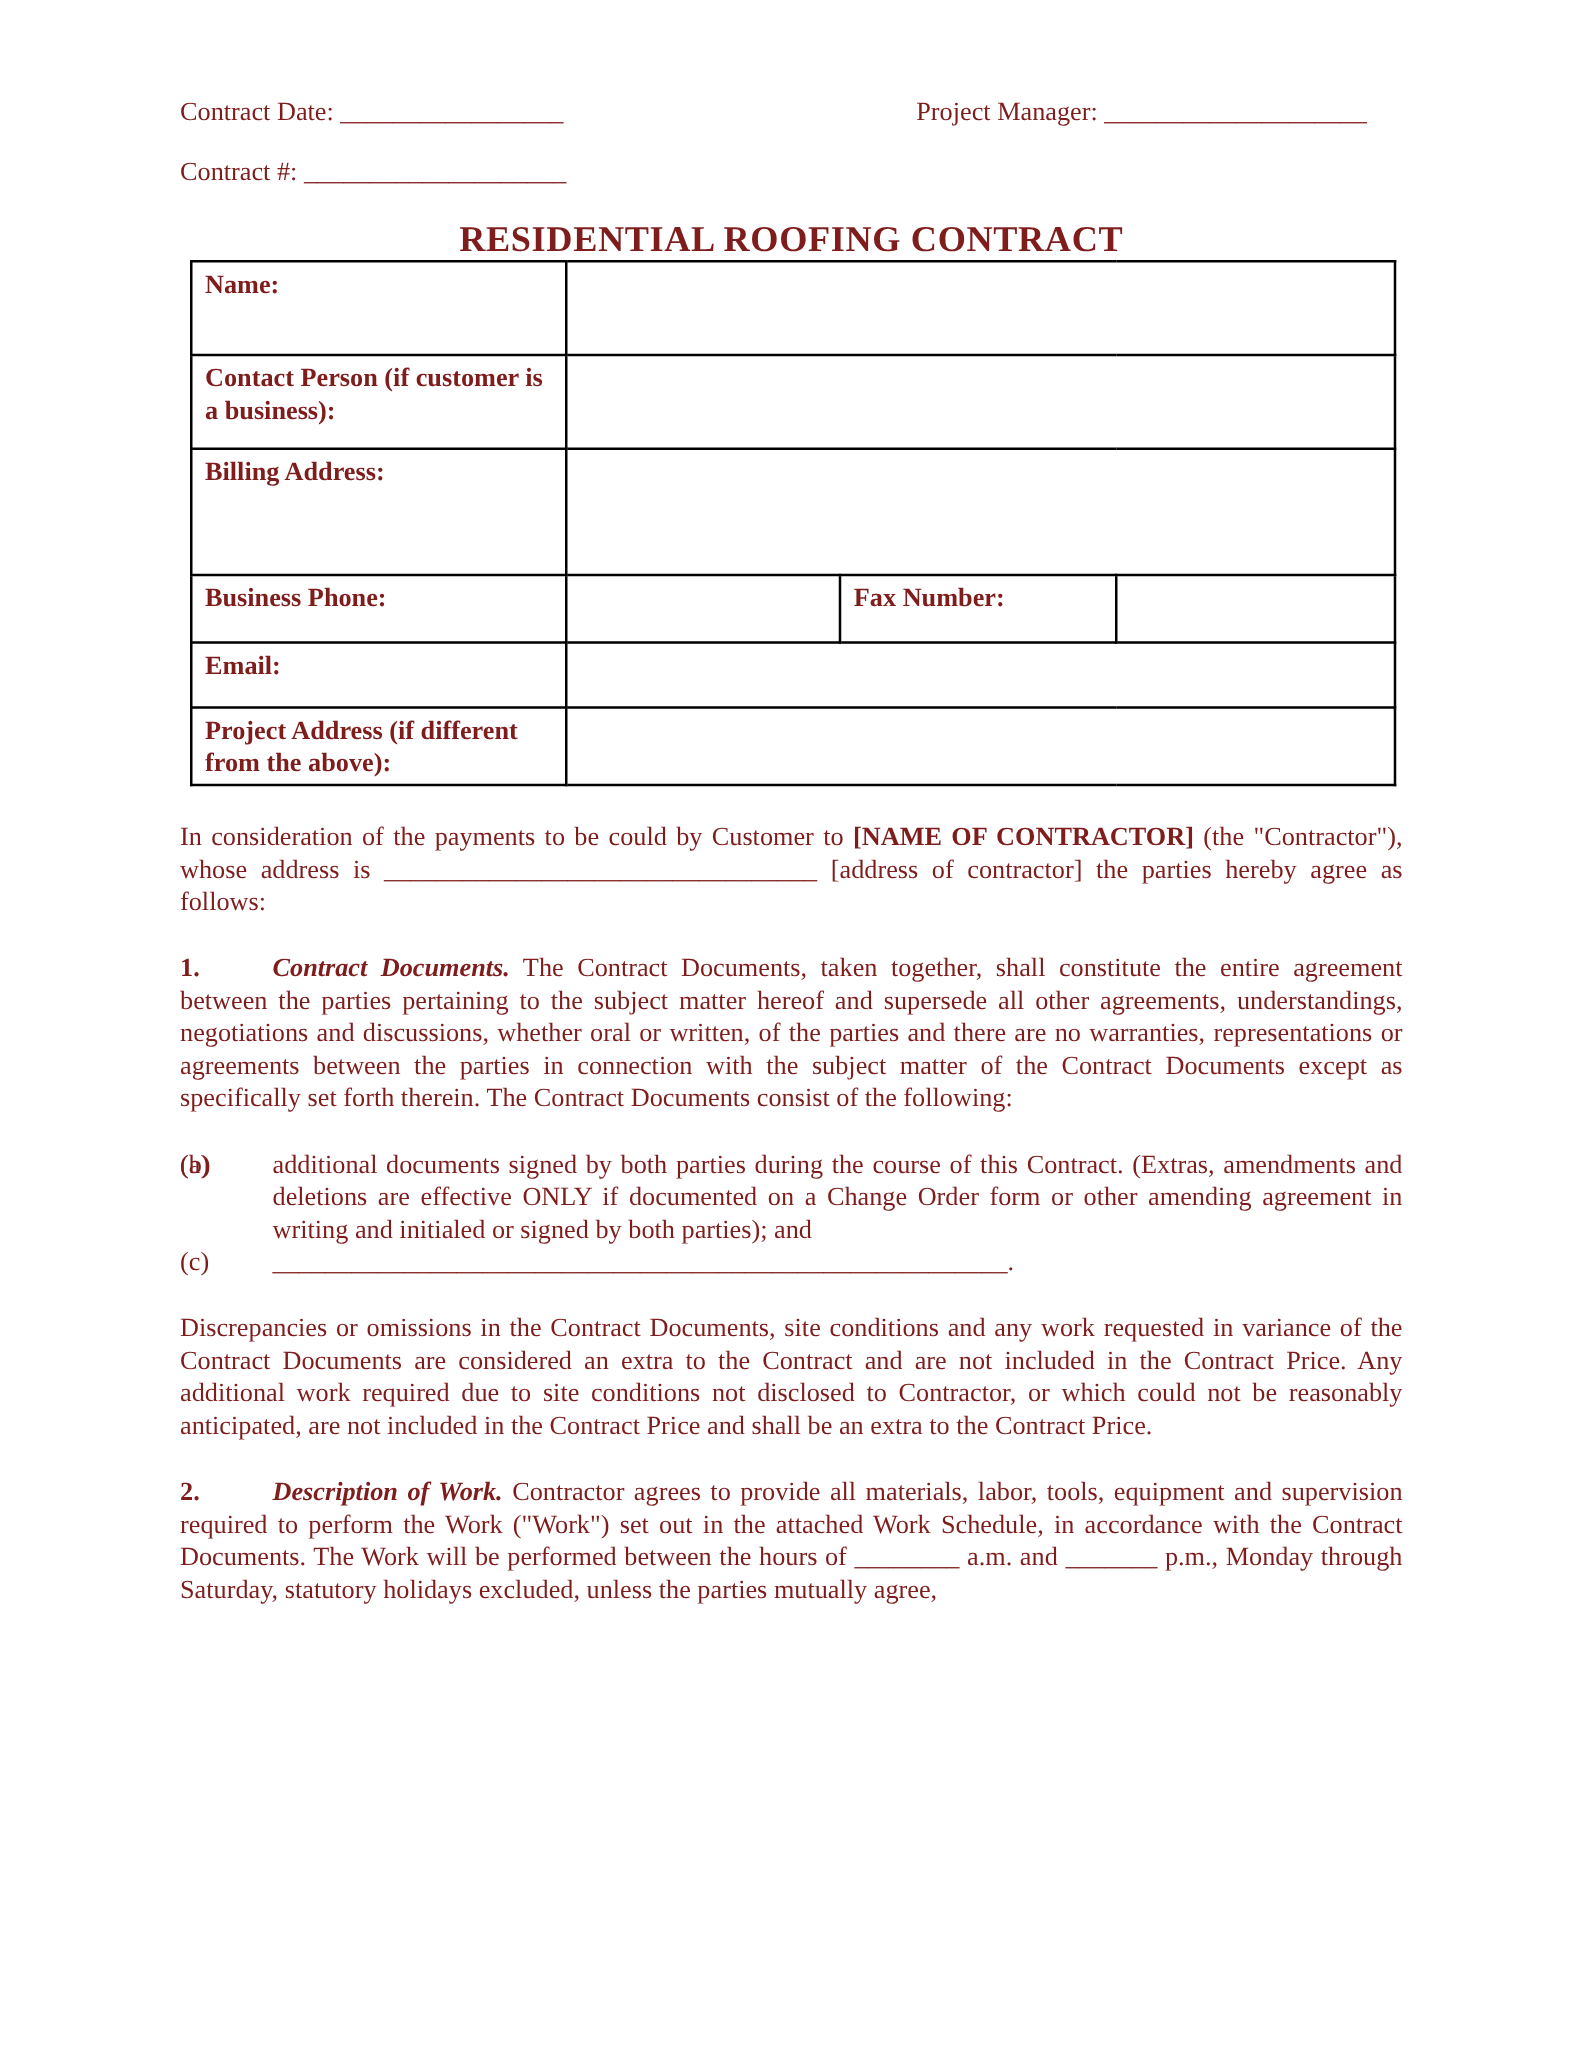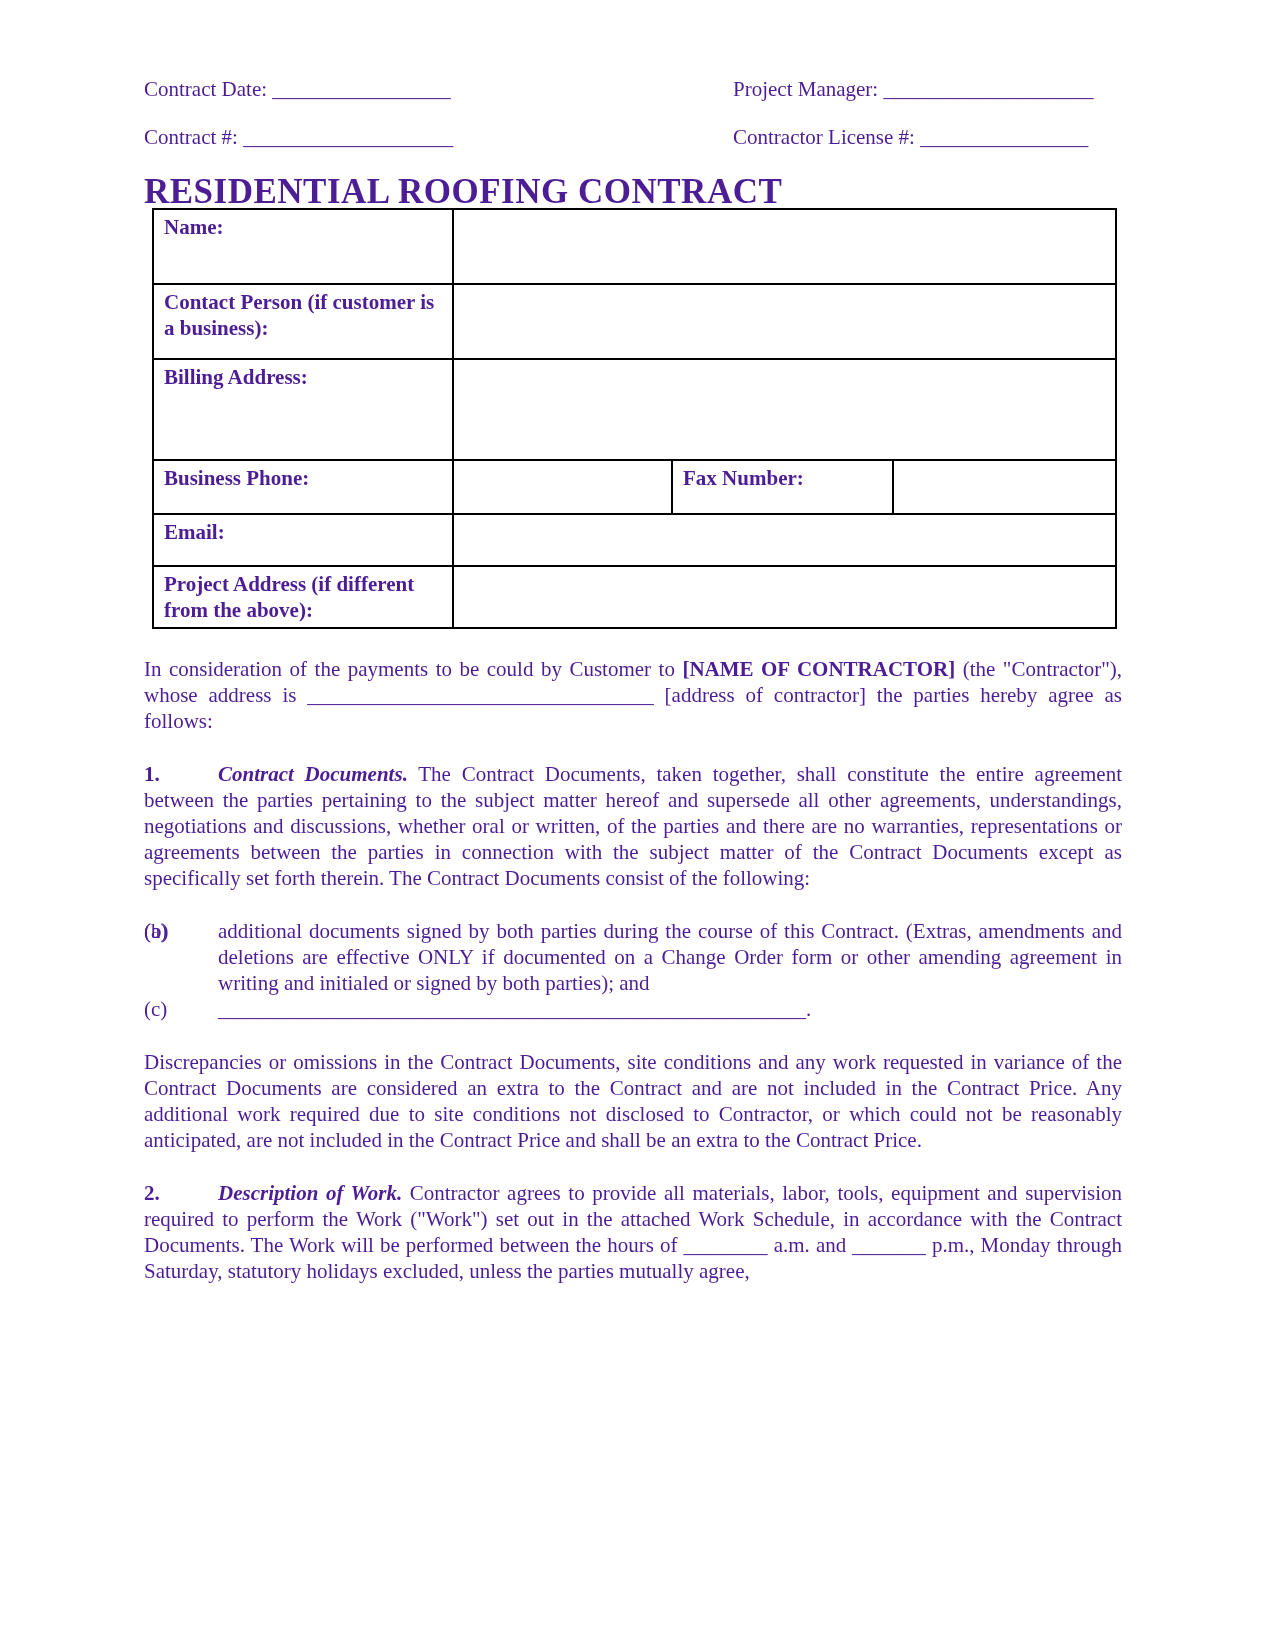--- a/index.html
+++ b/index.html
@@ -6,43 +6,43 @@
     margin: 0;
     padding: 0;
     background: #ffffff;
   }
   .page {
     position: relative;
     width: 1275px;
     height: 1650px;
     box-sizing: border-box;
     background: #ffffff;
-    color: #4c1d95;
+    color: #7f1d1d;
     font-family: "Liberation Serif", "DejaVu Serif", serif;
     font-size: 21px;
     line-height: 26px;
     padding: 76px 153px 0 144px;
     overflow: hidden;
   }
   
   .hdr-row {
     display: grid;
     grid-template-columns: 589px 1fr;
     white-space: nowrap;
   }
   .hdr-row.second { margin-top: 22px; }
   .hdr-row.second .hdr-label { font-weight: normal; }
   .hdr-label { }
   .blank { white-space: nowrap; }
   
   .doc-title {
     margin-top: 26px;
-    text-align: left;
+    text-align: center;
     font-weight: bold;
-    font-size: 35px;
+    font-size: 29px;
     line-height: 32px;
     letter-spacing: 0.5px;
   }
   
   .customer-heading {
     margin-top: 24px;
     font-weight: bold;
     font-size: 22px;
   }
   table.customer {
@@ -105,24 +105,20 @@
       <span class="hdr-label">Project Manager:</span>
       <span class="blank">____________________</span>
     </div>
   </div>
 
   <div class="hdr-row second">
     <div>
       <span class="hdr-label">Contract #:</span>
       <span class="blank">____________________</span>
     </div>
-    <div>
-      <span class="hdr-label">Contractor License #:</span>
-      <span class="blank">________________</span>
-    </div>
   </div>
 
   <div class="doc-title">RESIDENTIAL ROOFING CONTRACT</div>
 
 
   <table class="customer">
     <colgroup>
       <col style="width:31.2%">
       <col style="width:22.7%">
       <col style="width:22.9%">

